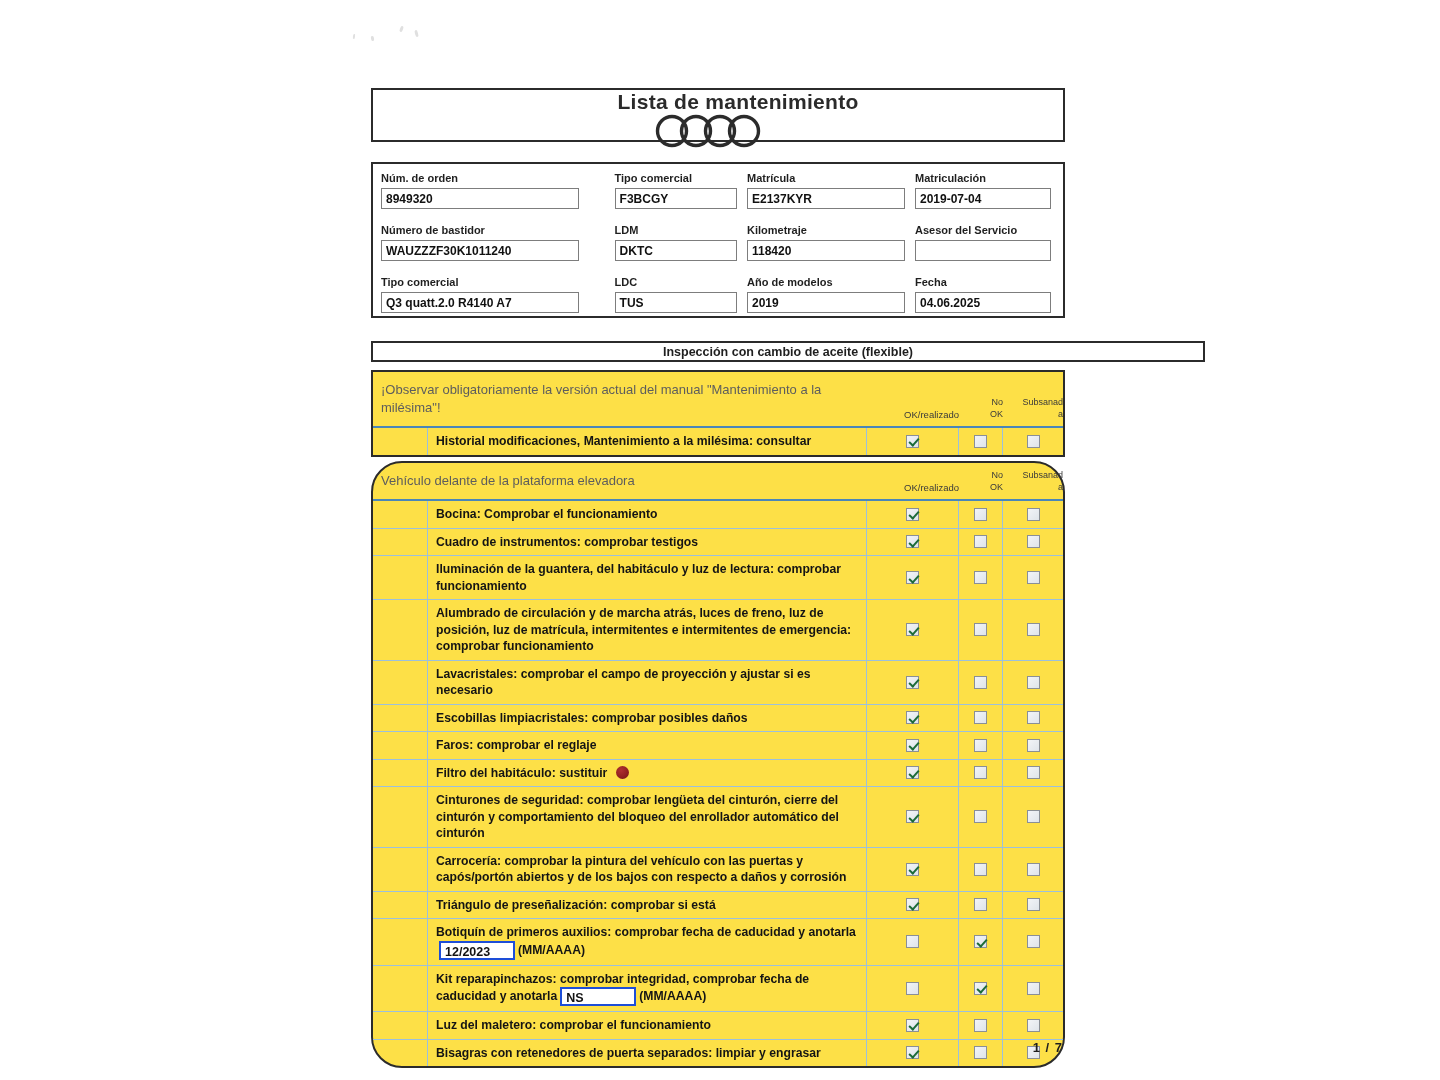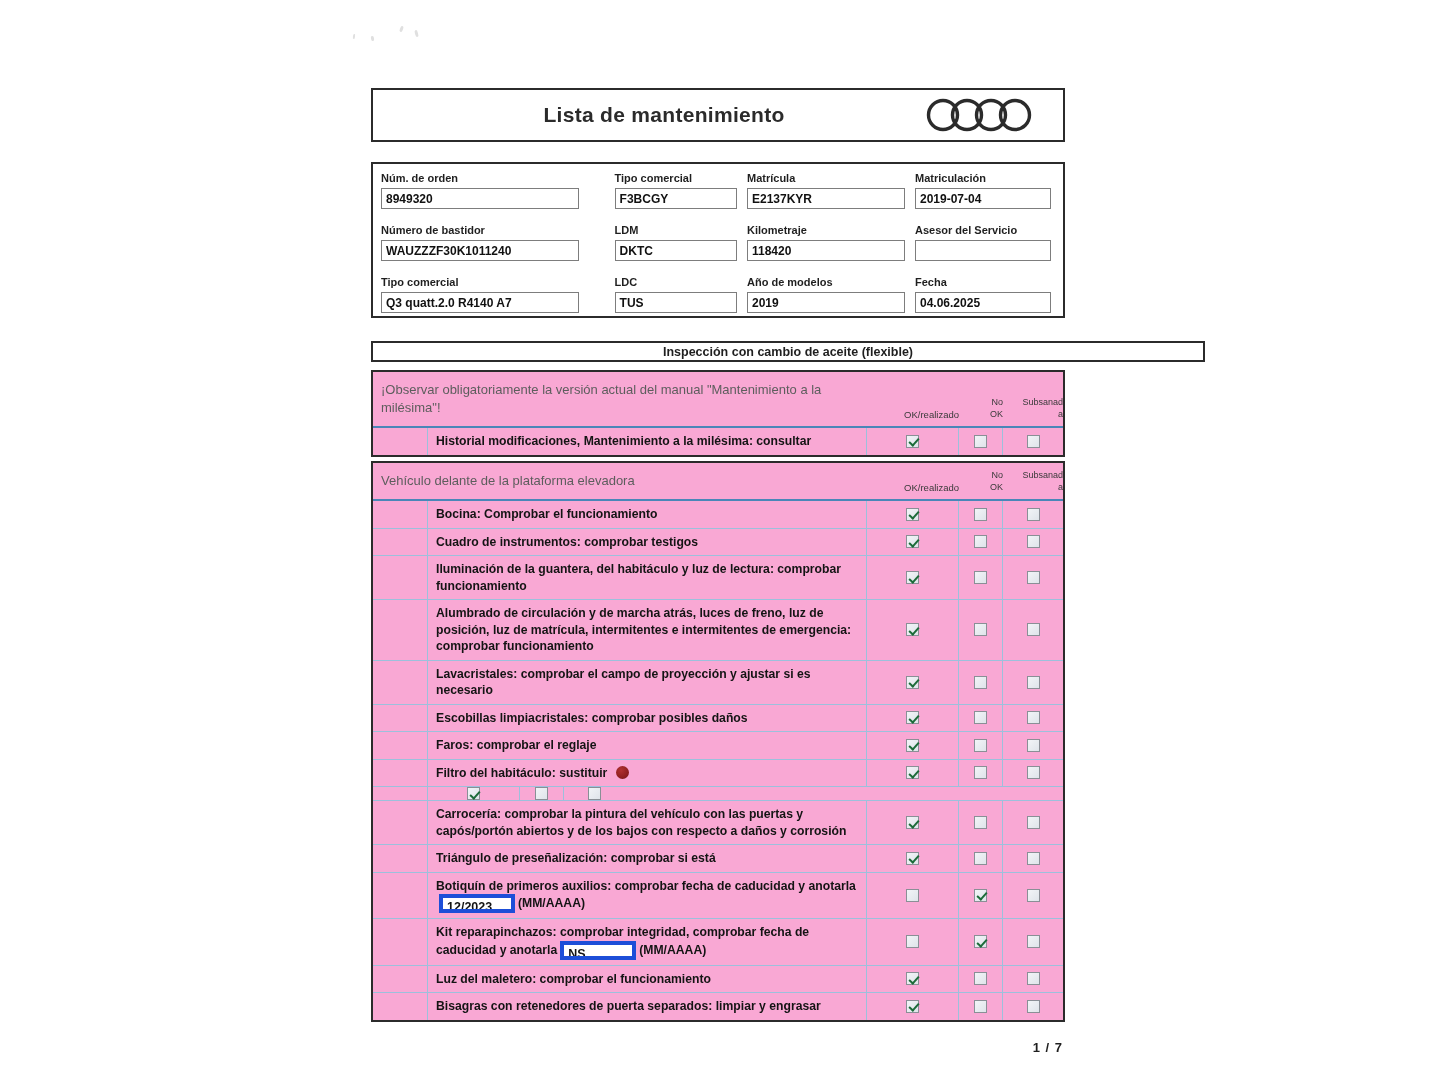--- a/index.html
+++ b/index.html
@@ -48,20 +48,21 @@
   .title-bar {
     position: absolute;
     left: 0;
     top: 88px;
     width: 694px;
     height: 54px;
     border: 2px solid #2b2b2b;
     box-sizing: border-box;
     display: flex;
     align-items: center;
+    flex-direction: column;
   }
   .title-text {
     flex: 1;
     text-align: center;
     font-size: 21px;
     font-weight: bold;
     letter-spacing: 0.3px;
     color: #2b2b2b;
     padding-left: 40px;
   }
@@ -138,24 +139,24 @@
     font-weight: bold;
     color: #1f1f1f;
   }
 
   
   .table-box {
     position: absolute;
     left: 0;
     border: 2px solid #2b2b2b;
     box-sizing: border-box;
-    background: #f9a8d4;
+    background: #fde047;
   }
   #table-1 { top: 370px; width: 694px; }
-  #table-2 { top: 461px; width: 694px; }
+  #table-2 { top: 461px; width: 694px; border-radius: 31px; }
 
   .t-row {
     display: flex;
     width: 100%;
     box-sizing: border-box;
   }
   .t-head {
     border-bottom: 2px solid #4a86b8;
   }
   .t-item {
@@ -235,21 +236,21 @@
     width: 4px;
     height: 8px;
     border: solid #1c6b39;
     border-width: 0 2px 2px 0;
     transform: rotate(42deg);
   }
 
   
   .inline-field {
     display: inline-block;
-    border: 4px solid #1d4ed8;
+    border: 2px solid #1d4ed8;
     background: #fff;
     height: 19px;
     line-height: 19px;
     font-size: 12.5px;
     font-weight: bold;
     padding: 0 4px;
     margin: 0 3px;
     box-sizing: border-box;
     vertical-align: middle;
     overflow: hidden;
@@ -547,20 +548,23 @@
           </div>
           <div class="col-nok">
             <span class="cbx"></span>
           </div>
           <div class="col-sub">
             <span class="cbx"></span>
           </div>
         </div>
         <div class="t-row t-item">
           <div class="col-indent"></div>
+          <div class="col-task">
+            <span>Cinturones de seguridad: comprobar lengüeta del cinturón, cierre del cinturón y comportamiento del bloqueo del enrollador automático del cinturón</span>
+          </div>
           <div class="col-ok">
             <span class="cbx checked"></span>
           </div>
           <div class="col-nok">
             <span class="cbx"></span>
           </div>
           <div class="col-sub">
             <span class="cbx"></span>
           </div>
         </div>

